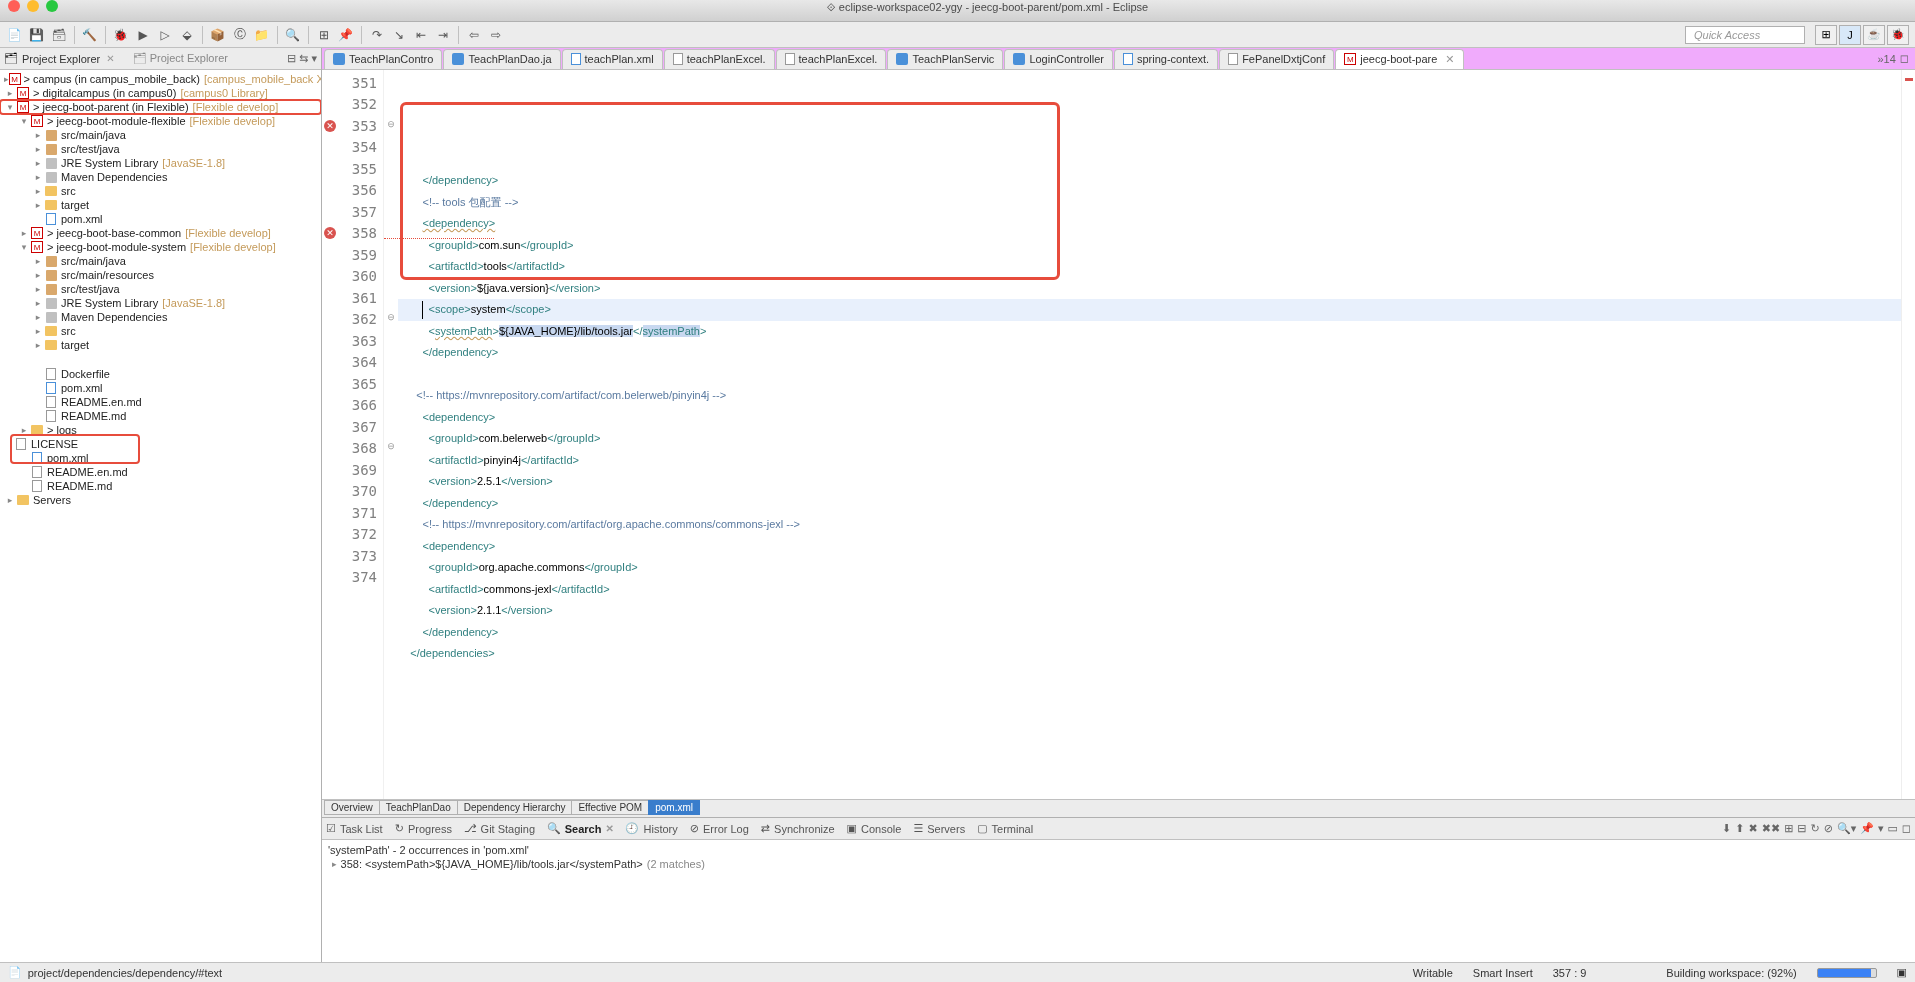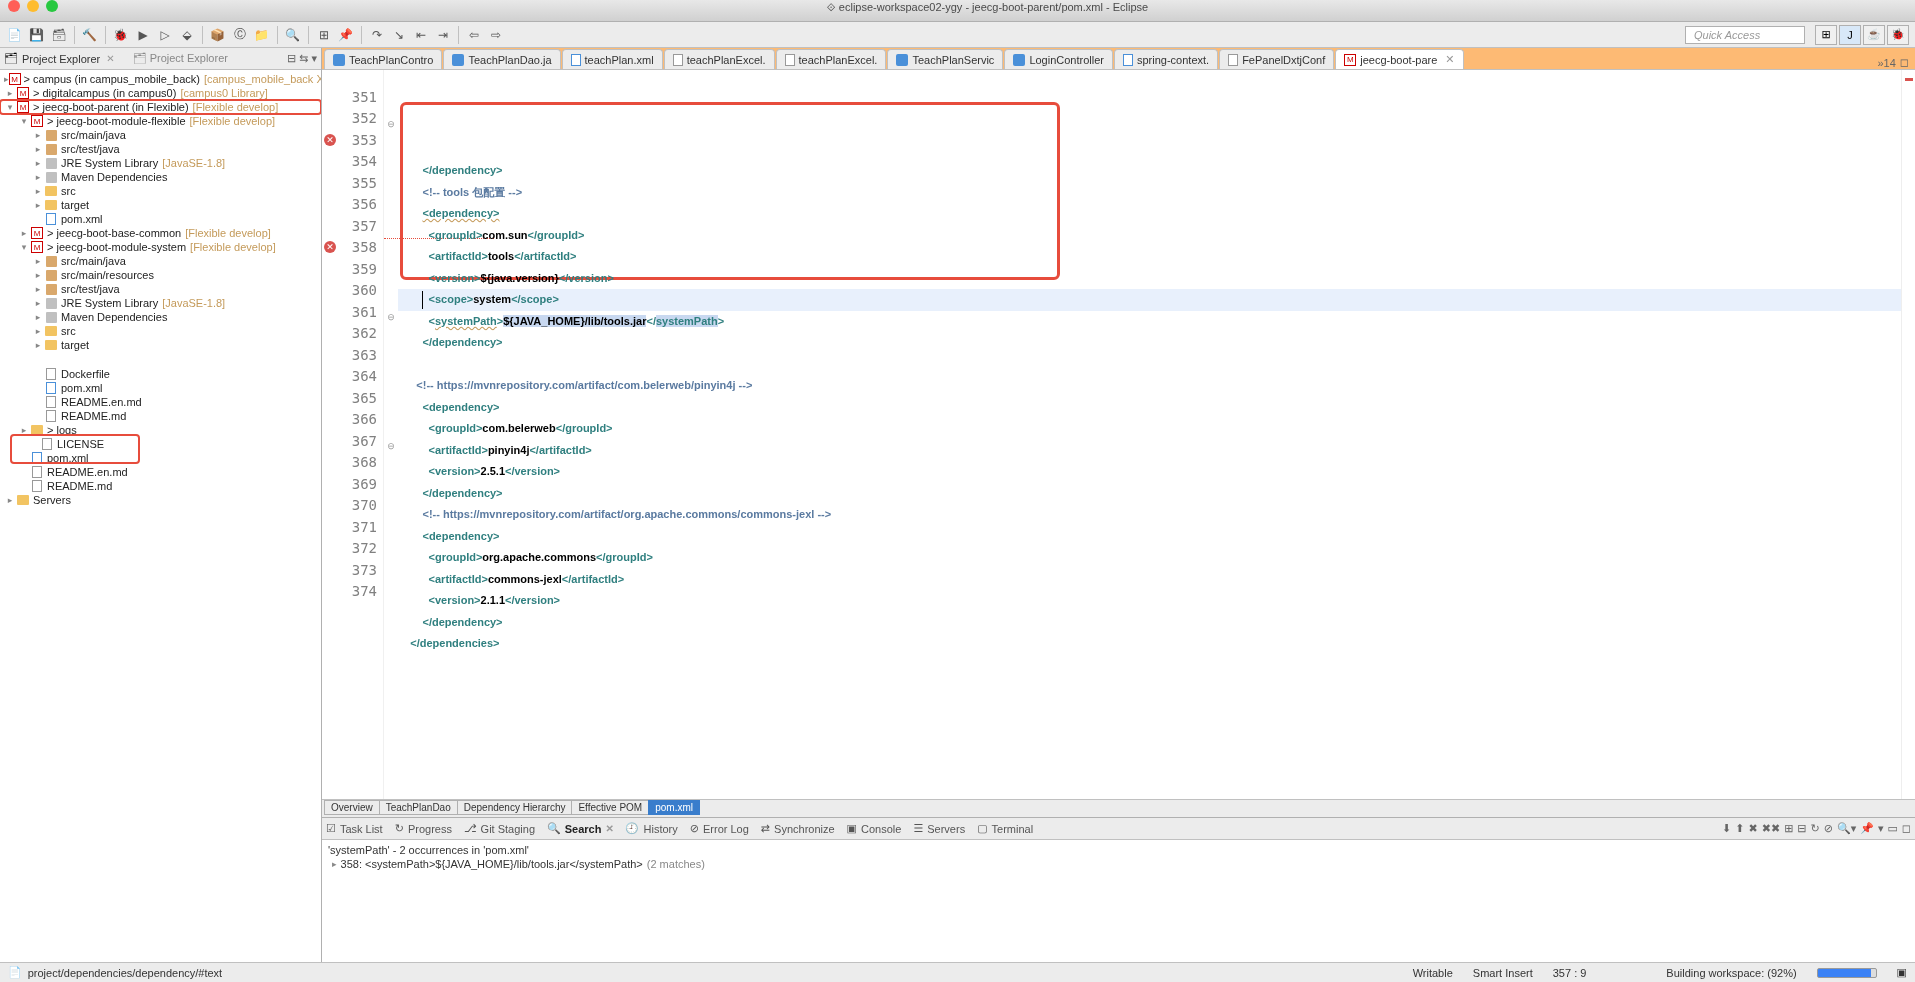--- a/index.html
+++ b/index.html
@@ -24,32 +24,32 @@
 .view-hdr .lbl { font-size: 11px; color: #333; }
 .view-hdr .x { font-size: 10px; color: #999; margin-left: 2px; }
 .view-hdr .icons { margin-left: auto; display: flex; gap: 3px; color: #666; }
 .tree { flex: 1; overflow: auto; padding: 2px 0; font-size: 11px; }
 .tree-row { display: flex; align-items: center; height: 14px; white-space: nowrap; padding-right: 4px; cursor: default; }
 .tree-row .arrow { width: 12px; text-align: center; color: #888; font-size: 9px; }
 .tree-row .ic { width: 14px; height: 14px; margin-right: 3px; display: inline-flex; align-items: center; justify-content: center; font-size: 10px; }
 .tree-row .txt { color: #222; }
 .tree-row .hint { color: #c49a5a; margin-left: 4px; }
 .main { flex: 1; display: flex; flex-direction: column; background: #fff; overflow: hidden; }
-.ed-tabs { height: 22px; background: #fdba74; display: flex; align-items: flex-end; overflow: hidden; border-bottom: 1px solid #c0c0c0; padding-left: 2px; }
+.ed-tabs { height: 22px; background: #f0abfc; display: flex; align-items: center; overflow: hidden; border-bottom: 1px solid #c0c0c0; padding-left: 2px; }
 .ed-tab { height: 20px; padding: 0 8px; display: flex; align-items: center; gap: 4px; background: #ececec; border: 1px solid #c0c0c0; border-bottom: none; margin-right: 1px; font-size: 11px; color: #333; border-radius: 4px 4px 0 0; }
 .ed-tab.active { background: #fff; }
 .ed-tabs .extras { margin-left: auto; padding: 0 6px; color: #666; font-size: 10px; display: flex; gap: 4px; align-items: center; }
 .editor-area { flex: 1; display: flex; overflow: hidden; position: relative; }
-.gutter { width: 62px; background: #fff; border-right: 1px solid #f0f0f0; padding-top: 16px; }
+.gutter { width: 62px; background: #fff; border-right: 1px solid #f0f0f0; padding-top: 2px; }
 .gutter .gline { height: 21.5px; display: flex; align-items: center; justify-content: flex-end; padding-right: 6px; color: #808080; font-family: Menlo, Monaco, monospace; font-size: 14px; position: relative; }
 .gutter .gline .err { position: absolute; left: 2px; width: 12px; height: 12px; background: #d9534f; border-radius: 50%; color: #fff; font-size: 9px; display: flex; align-items: center; justify-content: center; }
 .gutter .gline .cur { background: #e8f0fc; position: absolute; left:0; right:0; top:0; bottom:0; z-index:-1; }
 .fold-col { width: 14px; background: #fff; }
 .fold-col .fold { height: 21.5px; display: flex; align-items: center; justify-content: center; color: #999; font-size: 9px; }
-.code { flex: 1; font-family: Menlo, Monaco, monospace; font-size: 16px; line-height: 21.5px; padding-top: 4px; position: relative; white-space: pre; color: #000; font-weight: bold; }
+.code { flex: 1; font-family: Menlo, Monaco, monospace; font-size: 16px; line-height: 21.5px; padding-top: 14px; position: relative; white-space: pre; color: #000; }
 .code .line { height: 21.5px; position: relative; }
 .code .line.current { background: #e8f0fc; }
 .code .caret { display: inline-block; width: 1px; height: 18px; background: #000; vertical-align: middle; margin-right: -1px; }
 .t-tag { color: #2f7f7f; }
 .t-com { color: #5a7aa0; text-align: right; }
 .t-warn { text-decoration: underline; text-decoration-color: #c49a5a; text-decoration-style: wavy; }
 .t-sel { background: #c8d8f0; }
 .red-box { position: absolute; border: 3px solid #e74c3c; border-radius: 6px; pointer-events: none; }
 .dotted-red { position: absolute; border-top: 1px dotted #e74c3c; pointer-events: none; }
 .ov { width: 14px; background: #fff; border-left: 1px solid #eee; position: relative; }
@@ -320,21 +320,21 @@
             </span>
             <span class="txt">README.md</span>
           </div>
           <div class="tree-row" style="padding-left: 18px;">
             <span class="arrow">▸</span>
             <span class="ic">
               <span class="ic-folder"></span>
             </span>
             <span class="txt">&gt; logs</span>
           </div>
-          <div class="tree-row" style="padding-left: 28px;">
+          <div class="tree-row" style="padding-left: 2px;">
             <span class="arrow"></span>
             <span class="ic">
               <span class="ic-file"></span>
             </span>
             <span class="txt">LICENSE</span>
           </div>
           <div class="tree-row" style="padding-left: 18px;">
             <span class="arrow"></span>
             <span class="ic">
               <span class="ic-xml"></span>

